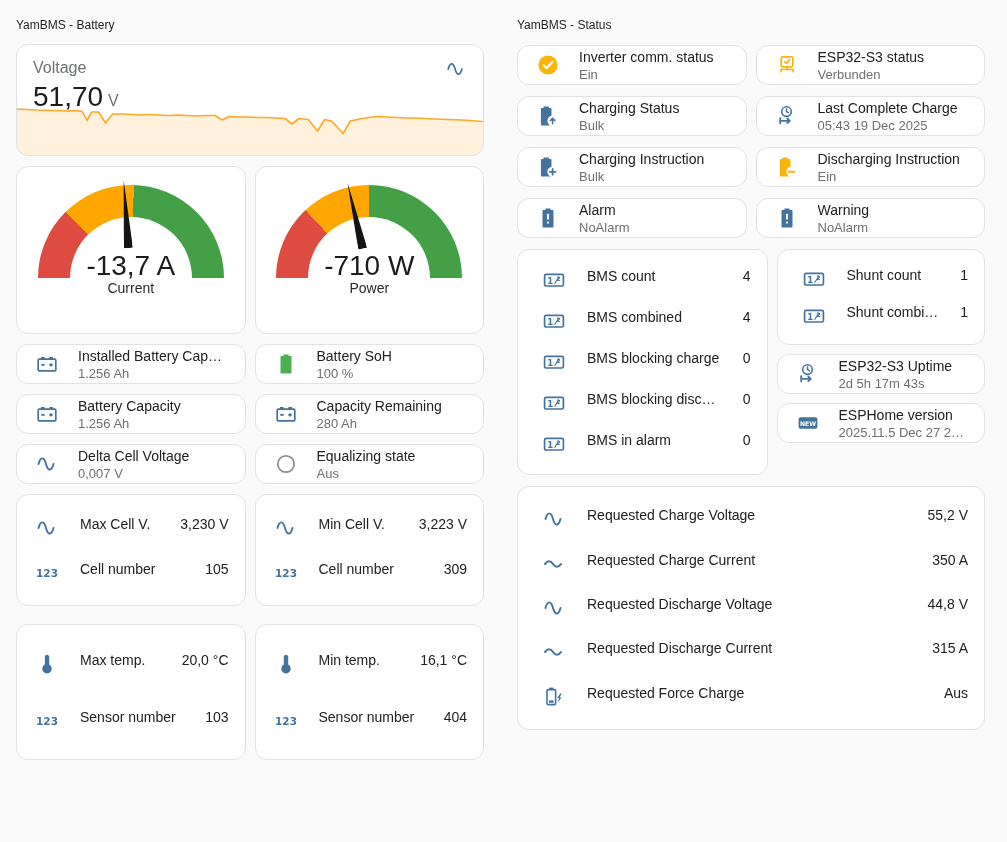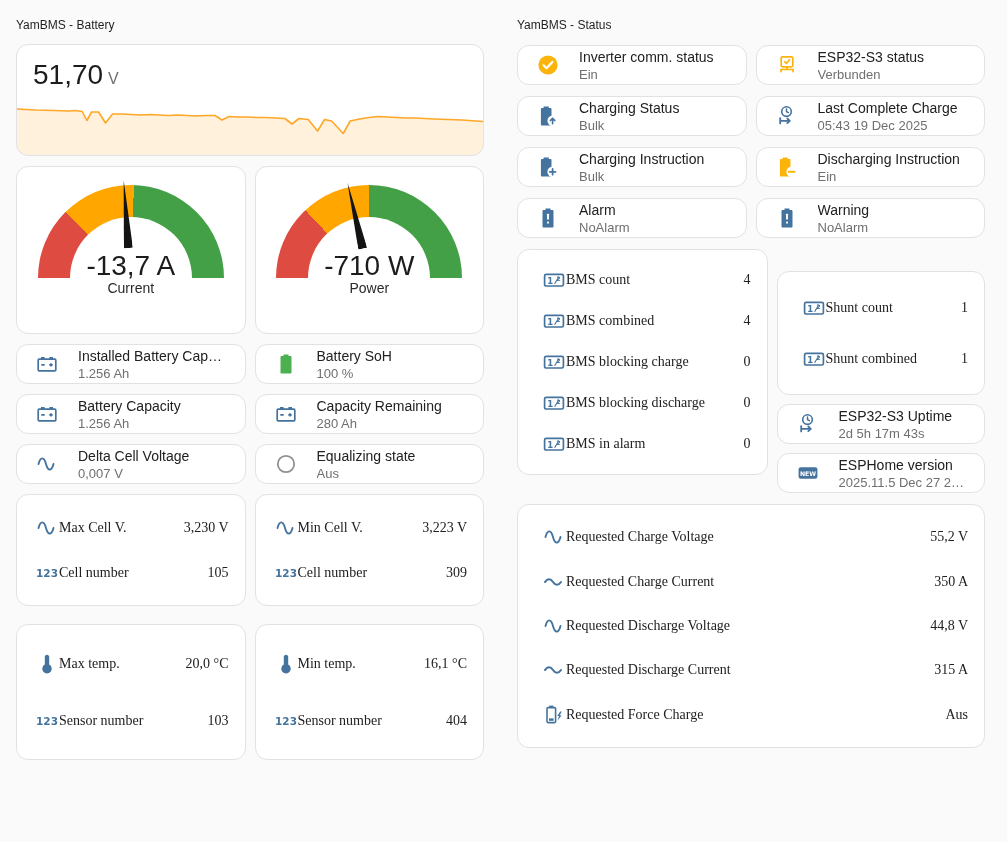--- a/index.html
+++ b/index.html
@@ -16,21 +16,21 @@
   .row2{display:flex;gap:9px;}
   .row2>*{flex:1;min-width:0;}
   .card{background:#fff;border:1px solid #e2e2e6;border-radius:12px;box-sizing:border-box;position:relative;overflow:hidden;}
   
   .h-sensor{height:112px;}
   .h-gauge{height:168px;}
   .h-ent{height:40px;}
   .h-glance{height:112px;}
   .h-glance2{height:136px;margin-top:8px;}
   .h-bms{height:226px;}
-  .h-shunt{height:124px;margin-top:22px;}
+  .h-shunt{height:96px;}
   .h-req{height:244px;}
   
   .sensor{padding:13px 16px 0 16px;}
   .s-head{display:flex;justify-content:space-between;align-items:flex-start;}
   .s-name{font-size:16px;font-weight:500;color:#6d7075;line-height:20px;}
   .s-val{margin-top:1px;font-size:28px;font-weight:400;color:#1c1c1c;line-height:32px;position:relative;z-index:2;}
   .s-unit{font-size:16px;color:#6d7075;margin-left:5px;}
   .spark{position:absolute;left:0;right:0;bottom:0;height:55px;z-index:1;}
   .spark svg{display:block;width:100%;height:100%;}
   .sp-f{fill:rgba(255,167,38,0.16);stroke:none;}
@@ -45,21 +45,21 @@
   .g-value{position:absolute;left:0;right:0;bottom:-4px;text-align:center;font-size:28px;color:#1c1c1c;}
   .g-label{margin-top:2px;font-size:14px;color:#2a2a2a;}
   
   .ent{display:flex;align-items:center;padding:0 16px 0 18px;gap:19px;}
   .ent-text{min-width:0;}
   .ent-name{font-size:14px;font-weight:500;color:#212121;line-height:19px;white-space:nowrap;overflow:hidden;text-overflow:ellipsis;}
   .ent-val{font-size:13px;color:#6f6f6f;line-height:16px;white-space:nowrap;overflow:hidden;text-overflow:ellipsis;}
   
   .glist{display:flex;flex-direction:column;justify-content:space-around;padding:10px 16px 10px 18px;}
   .glist.indent{padding-left:24px;}
-  .g-row{display:flex;align-items:center;font-family:Liberation Serif, serif;}
+  .g-row{display:flex;align-items:flex-start;gap:21px;}
   .g-lab{flex:1;font-size:14px;color:#212121;white-space:nowrap;overflow:hidden;text-overflow:ellipsis;}
   .g-v{font-size:14px;color:#212121;white-space:nowrap;}
   .stack{display:flex;flex-direction:column;gap:9px;}
   
   .ic{width:24px;height:24px;flex:none;}
   .ic-22{width:22px;height:22px;}
   .c-blue{color:#44739e;}
   .c-amber{color:#fcb40a;}
   .c-green{color:#4caf50;}
   .c-gray{color:#8f9092;}
@@ -157,20 +157,26 @@
     <rect x="7" y="15.4" width="4.6" height="2.4" fill="currentColor"></rect>
     <path d="M18.2 8.6l-3 4.4h1.9l-1.7 4.8 4.2-5.2h-1.9l2-4z" fill="currentColor"></path>
   </symbol>
 </svg>
 
 <div class="col col-left">
   <div class="section-title">YamBMS - Battery</div>
 
   <div class="row2">
     <div class="card h-sensor sensor">
+      <div class="s-head">
+        <span class="s-name">Voltage</span>
+        <svg class="ic ic-22 c-blue">
+            <use href="#i-sine"></use>
+          </svg>
+      </div>
       <div class="s-val"><span>51,70</span><span class="s-unit">V</span></div>
       <div class="spark">
         <svg viewBox="0 0 100 55" preserveAspectRatio="none">
             <path class="sp-f" d="M 0 9 L 4 10 L 8 10.5 L 11 11 L 12.5 10.5 L 14 11.5 L 15 20.5 L 16 12 L 17.5 12 L 19 23 L 20.5 14 L 22.5 14 L 24.5 14.5 L 26.5 15 L 28.5 14.5 L 30.5 15 L 32.5 15.5 L 34.5 15 L 36.5 15.5 L 38.5 16 L 40.5 15.5 L 42.5 15.5 L 44 20 L 45.5 16.5 L 47.5 17 L 49.5 17 L 51.5 17.5 L 53.5 17.5 L 55.5 18 L 57.5 18.5 L 59 24 L 60.5 18.5 L 62.5 19.5 L 64.5 31 L 66 19.5 L 67.5 21 L 70 33.5 L 71.5 21 L 73.5 19 L 75.5 17.5 L 77.5 16.5 L 79.5 17 L 81.5 17.5 L 83.5 18 L 85.5 18 L 87.5 18.5 L 89.5 19 L 92.5 19.5 L 95.5 20 L 100 21.5 L 100 55 L 0 55 Z"></path>
             <path class="sp-l" d="M 0 9 L 4 10 L 8 10.5 L 11 11 L 12.5 10.5 L 14 11.5 L 15 20.5 L 16 12 L 17.5 12 L 19 23 L 20.5 14 L 22.5 14 L 24.5 14.5 L 26.5 15 L 28.5 14.5 L 30.5 15 L 32.5 15.5 L 34.5 15 L 36.5 15.5 L 38.5 16 L 40.5 15.5 L 42.5 15.5 L 44 20 L 45.5 16.5 L 47.5 17 L 49.5 17 L 51.5 17.5 L 53.5 17.5 L 55.5 18 L 57.5 18.5 L 59 24 L 60.5 18.5 L 62.5 19.5 L 64.5 31 L 66 19.5 L 67.5 21 L 70 33.5 L 71.5 21 L 73.5 19 L 75.5 17.5 L 77.5 16.5 L 79.5 17 L 81.5 17.5 L 83.5 18 L 85.5 18 L 87.5 18.5 L 89.5 19 L 92.5 19.5 L 95.5 20 L 100 21.5"></path>
           </svg>
       </div>
     </div>
   </div>
 

